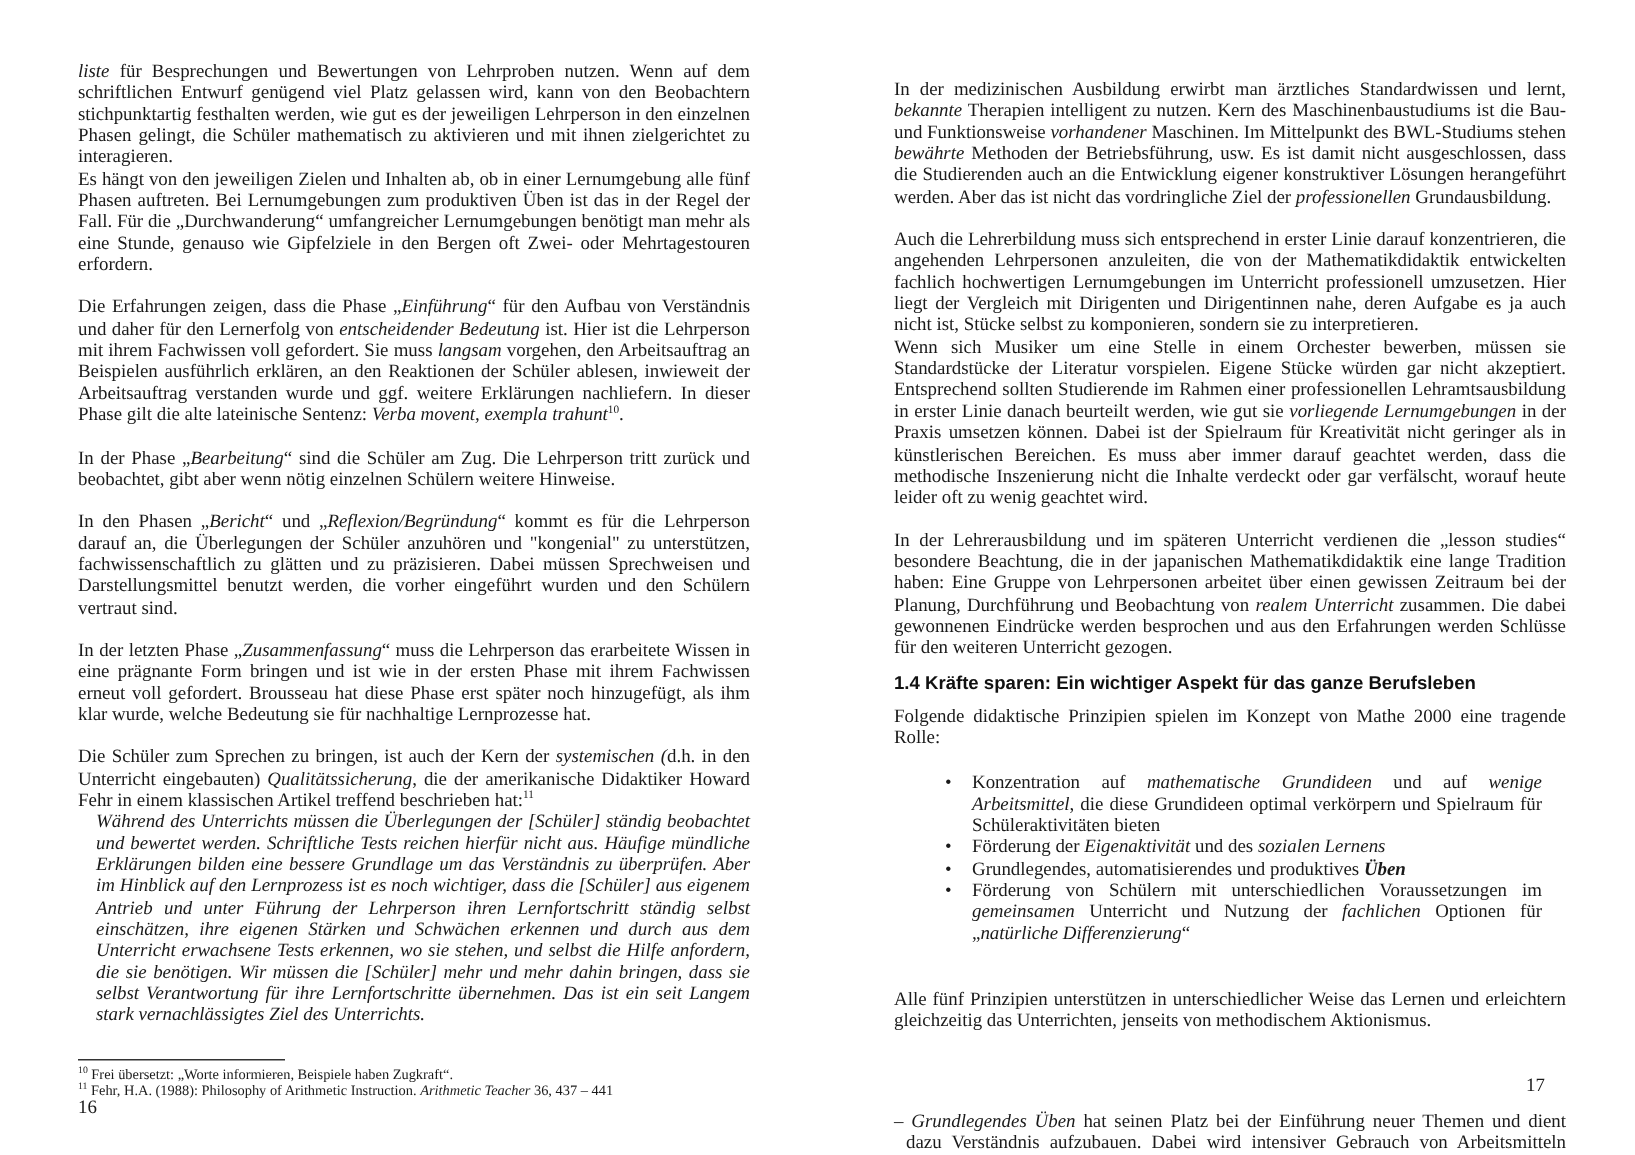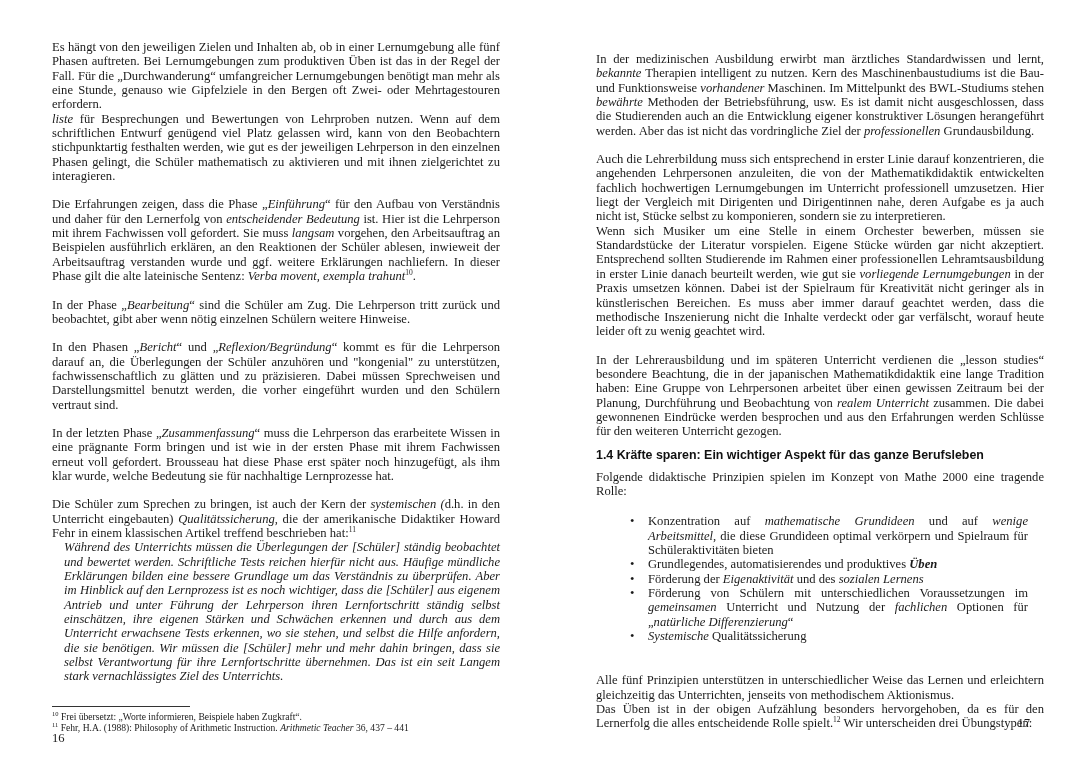--- a/index.html
+++ b/index.html
@@ -22,22 +22,22 @@
   .fn-rule { width: 138px; height: 1px; background: #333; margin: 0; }
   .footnote { font-size: 9.6px; line-height: 11.5px; text-align: left; margin: 0; }
   .footnote sup { font-size: 6.5px; vertical-align: 4px; }
   .pagenum { font-size: 12.6px; position: absolute; }
 </style>
 </head>
 <body>
 
 <div class="page left">
   <div style="height:40px"></div>
+  <p><i>liste</i><span> für Besprechungen und Bewertungen von Lehrproben nutzen. Wenn auf dem schrift­lichen Entwurf genügend viel Platz gelassen wird, kann von den Beobachtern stichpunktartig festhalten werden, wie gut es der jeweiligen Lehrperson in den einzelnen Phasen gelingt, die Schüler mathematisch zu aktivieren und mit ihnen zielgerichtet zu interagieren.</span></p>
   <p>Es hängt von den jeweiligen Zielen und Inhalten ab, ob in einer Lernumgebung alle fünf Phasen auftreten. Bei Lernumgebungen zum produktiven Üben ist das in der Regel der Fall. Für die „Durchwanderung“ umfangreicher Lernumgebungen benötigt man mehr als eine Stunde, genauso wie Gipfelziele in den Bergen oft Zwei- oder Mehrtagestouren erfordern.</p>
-  <p><i>liste</i><span> für Besprechungen und Bewertungen von Lehrproben nutzen. Wenn auf dem schrift­lichen Entwurf genügend viel Platz gelassen wird, kann von den Beobachtern stichpunktartig festhalten werden, wie gut es der jeweiligen Lehrperson in den einzelnen Phasen gelingt, die Schüler mathematisch zu aktivieren und mit ihnen zielgerichtet zu interagieren.</span></p>
   <div class="gap"></div>
   <p><span>Die Erfahrungen zeigen, dass die Phase „</span><i>Einführung</i><span>“ für den Aufbau von Verständnis und daher für den Lernerfolg von </span><i>entscheidender Bedeutung</i><span> ist.  Hier ist die Lehrperson mit ihrem Fachwissen voll gefordert. Sie muss </span><i>langsam</i><span> vorgehen, den Arbeitsauftrag an Beispielen ausführlich erklären, an den Reaktionen der Schüler ablesen, inwieweit der Arbeitsauftrag verstanden wurde und ggf. weitere Erklärungen nachliefern. In dieser Phase gilt die alte lateinische Sentenz: </span><i>Verba movent, exempla trahunt</i><sup>10</sup><span>.</span></p>
   <div class="gap"></div>
   <p><span>In der Phase „</span><i>Bearbeitung</i><span>“ sind die Schüler am Zug. Die Lehrperson tritt zurück und beobachtet, gibt aber wenn nötig einzelnen Schülern weitere Hinweise.</span></p>
   <div class="gap"></div>
   <p><span>In den Phasen „</span><i>Bericht</i><span>“ und „</span><i>Reflexion/Begründung</i><span>“ kommt es für die Lehrperson darauf an, die Überlegungen der Schüler anzuhören und "kongenial" zu unterstützen, fachwissen­schaftlich zu glätten und zu präzisieren. Dabei müssen Sprechweisen und Darstellungsmittel benutzt werden, die vorher eingeführt wurden und den Schülern vertraut sind.</span></p>
   <div class="gap"></div>
   <p><span>In der letzten Phase „</span><i>Zusammenfassung</i><span>“ muss die Lehrperson das erarbeitete Wissen in eine prägnante Form bringen und ist wie in der ersten Phase mit ihrem Fachwissen erneut voll gefordert. Brousseau hat diese Phase erst später noch hinzugefügt, als ihm klar wurde, welche Bedeutung sie für nachhaltige Lernprozesse hat.</span></p>
   <div class="gap"></div>
   <p><span>Die Schüler zum Sprechen zu bringen, ist auch der Kern der </span><i>systemischen (</i><span>d.h. in den Unterricht eingebauten) </span><i>Qualitätssicherung</i><span>, die der amerikanische Didaktiker Howard Fehr in einem klassischen Artikel treffend beschrieben hat:</span><sup>11</sup></p>
@@ -58,28 +58,26 @@
   <p>Auch die Lehrerbildung muss sich entsprechend in erster Linie darauf konzentrieren, die angehenden Lehrpersonen anzuleiten, die von der Mathematikdidaktik entwickelten fachlich hochwertigen Lernumgebungen im Unterricht professionell umzusetzen. Hier liegt der Vergleich mit Dirigenten und Dirigentinnen nahe, deren Aufgabe es ja auch nicht ist, Stücke selbst zu komponieren, sondern sie zu interpretieren.</p>
   <p><span>Wenn sich Musiker um eine Stelle in einem Orchester bewerben, müssen sie Standardstücke der Literatur vorspielen. Eigene Stücke würden gar nicht akzeptiert. Entsprechend sollten Studierende im Rahmen einer professionellen Lehramtsausbildung in erster Linie danach beurteilt werden, wie gut sie </span><i>vorliegende Lernumgebungen</i><span> in der Praxis umsetzen können. Dabei ist der Spielraum für Kreativität nicht geringer als in künstlerischen Bereichen. Es muss aber immer darauf geachtet werden, dass die methodische Inszenierung nicht die Inhalte verdeckt oder gar verfälscht, worauf heute leider oft zu wenig geachtet wird.</span></p>
   <div class="gap"></div>
   <p><span>In der Lehrerausbildung und im späteren Unterricht verdienen die „lesson studies“ besondere Beachtung, die in der japanischen Mathematikdidaktik eine lange Tradition haben: Eine Gruppe von Lehrpersonen arbeitet über einen gewissen Zeitraum bei der Planung, Durch­führung und Beobachtung von </span><i>realem Unterricht</i><span> zusammen. Die dabei gewonnenen Ein­drücke werden besprochen und aus den Erfahrungen werden Schlüsse für den weiteren Unterricht gezogen.</span></p>
   <div style="height:9px"></div>
   <h2>1.4 Kräfte sparen: Ein wichtiger Aspekt für das ganze Berufsleben</h2>
   <div style="height:7px"></div>
   <p>Folgende didaktische Prinzipien spielen im Konzept von Mathe 2000 eine tragende Rolle:</p>
   <ul class="bullets">
     <li><span>Konzentration auf </span><i>mathematische Grundideen</i><span> und auf </span><i>wenige Arbeitsmittel</i><span>, die diese Grundideen optimal verkörpern und Spielraum für Schüleraktivitäten bieten</span></li>
+    <li><span>Förderung der </span><i>Eigenaktivität</i><span> und des </span><i>sozialen Lernens</i></li>
     <li><span>Grundlegendes, automatisierendes und produktives </span><b><i>Üben</i></b></li>
-    <li><span>Förderung der </span><i>Eigenaktivität</i><span> und des </span><i>sozialen Lernens</i></li>
     <li><span>Förderung von Schülern mit unterschiedlichen Voraussetzungen im </span><i>gemeinsamen</i><span> Unterricht und Nutzung der </span><i>fachlichen</i><span> Optionen für „</span><i>natürliche Differenzierung</i><span>“</span></li>
-    <li><i>Systemische</i><span> Qualitätssicherung</span></li>
   </ul>
   <div class="gap"></div>
   <p>Alle fünf Prinzipien unterstützen in unterschiedlicher Weise das Lernen und erleichtern gleichzeitig das Unterrichten, jenseits von methodischem Aktionismus.</p>
-  <p><span>Das Üben ist in der obigen Aufzählung besonders hervorgehoben, da es für den Lernerfolg die alles entscheidende Rolle spielt.</span><sup>12</sup><span>  Wir unterscheiden drei Übungstypen:</span></p>
   <div class="gap"></div>
   <p class="dash-item"><span>– </span><i>Grundlegendes Üben</i><span> hat seinen Platz bei der Einführung neuer Themen und dient dazu Verständnis aufzubauen. Dabei wird intensiver Gebrauch von Arbeitsmitteln gemacht.</span></p>
   <div style="height:17px"></div>
   <div class="fn-rule"></div>
   <div style="height:5px"></div>
   <p class="footnote"><sup>12</sup><span> Winter, H., Begriff und Bedeutung des Übens im Mathematikunterricht.  mathematik lehren 2/1984, 4 – 11</span></p>
   <div class="pagenum" style="right:14px; top:716px;">17</div>
 </div>
 
 </body></html>

